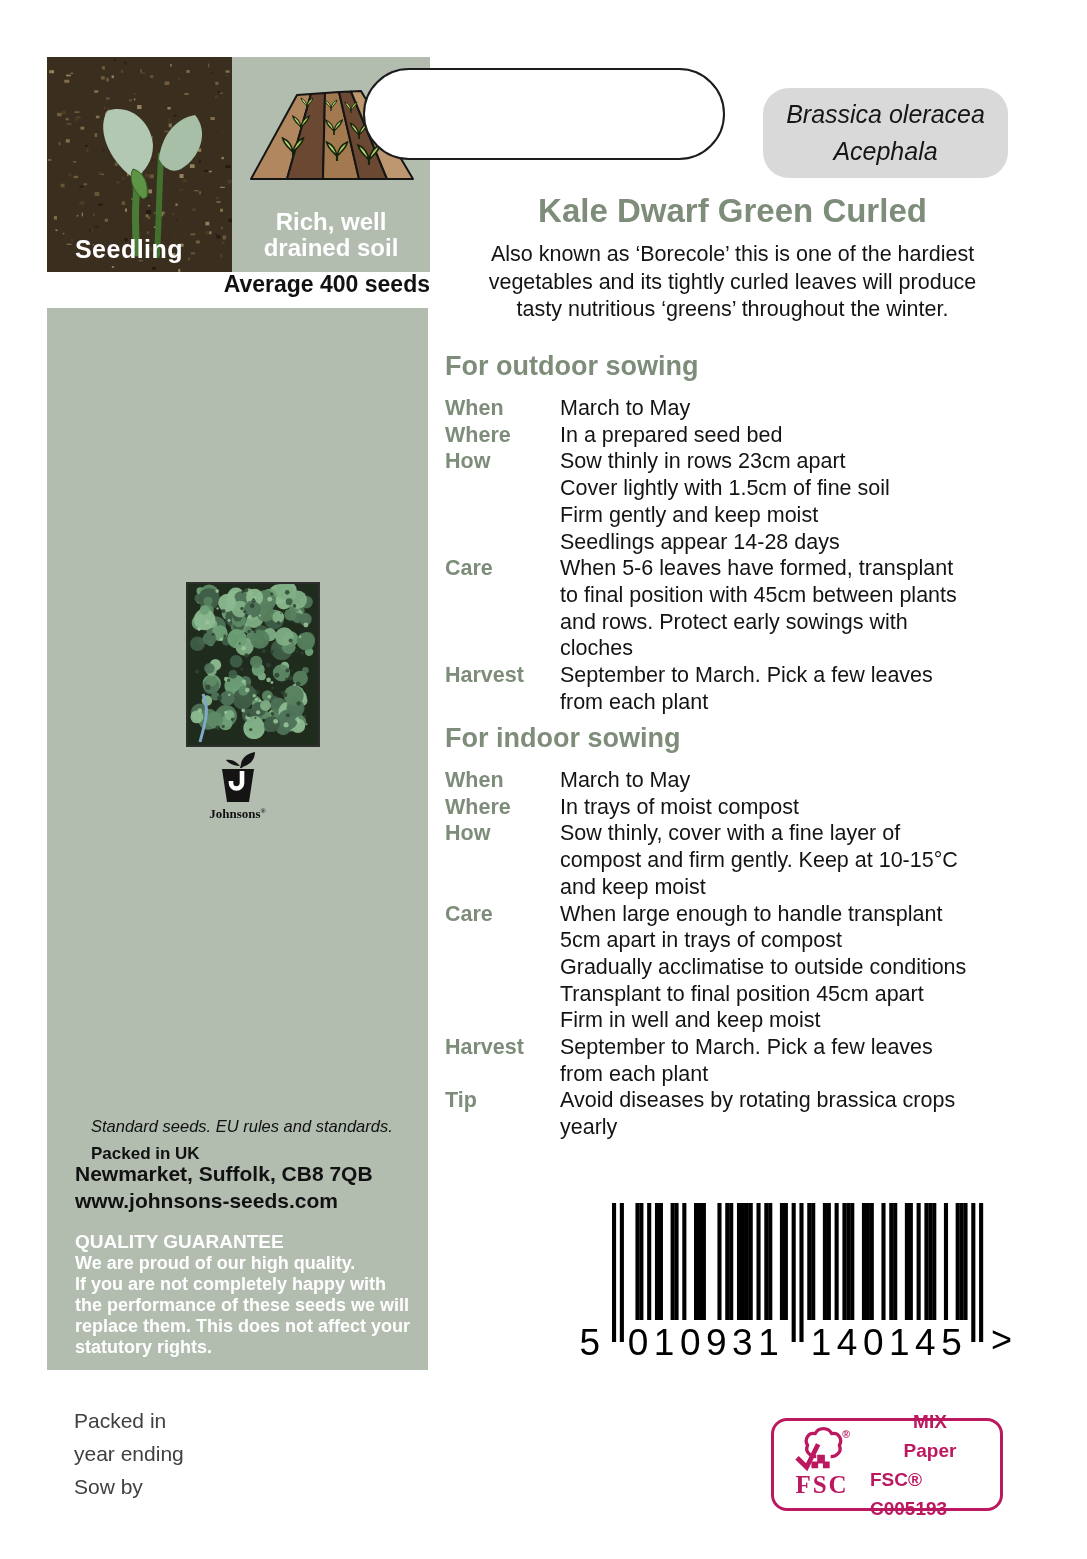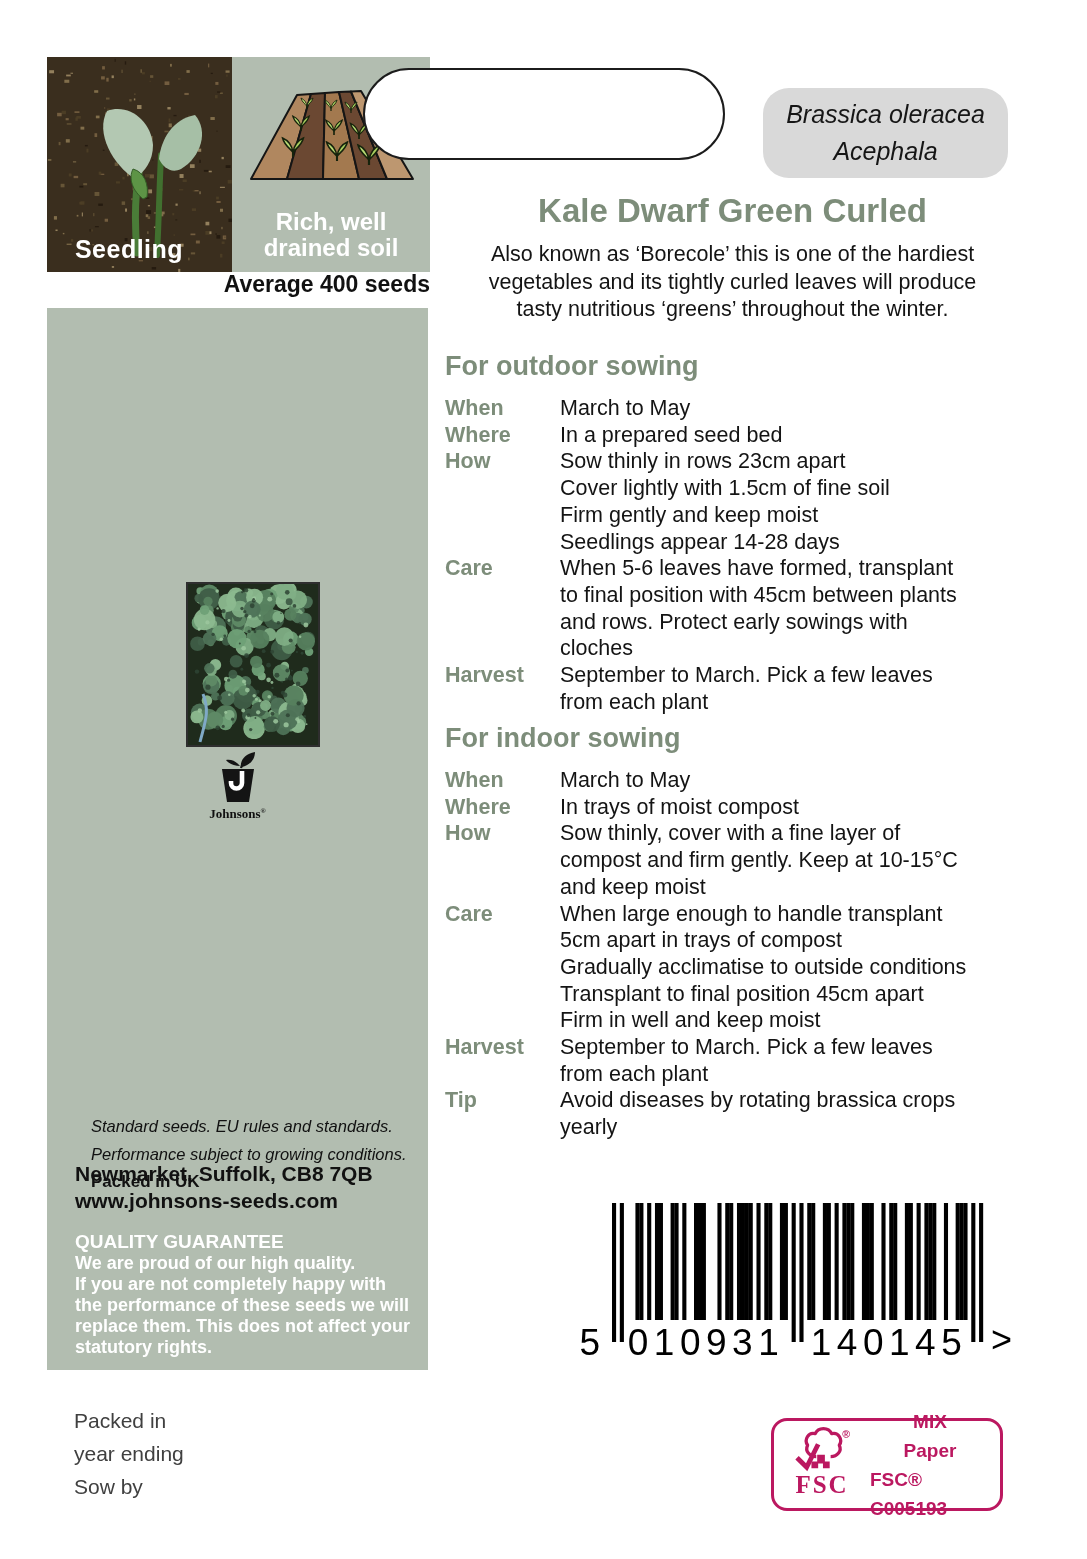--- a/index.html
+++ b/index.html
@@ -582,21 +582,20 @@
         <path d="M24,16 C20,11 15,9 10,10 C13,14 19,16 24,16 Z" fill="#141414"></path>
         <path d="M25,18 C27,12 30,8 35,5" stroke="#141414" stroke-width="2.2" fill="none"></path>
         <path d="M6,19 L38,19 L33,52 L11,52 Z" fill="#141414"></path>
         <path d="M26,21 v12 a5.5,5.5 0 0 1 -11,0 v-2" stroke="#fff" stroke-width="4.6" fill="none"></path>
       </svg>
       <div class="brand-name"><span>Johnsons</span><sup>®</sup></div>
     </div>
 
     <div class="legal">
       <div class="it">Standard seeds. EU rules and standards.</div>
-      <div class="it">Performance subject to growing conditions.</div>
       <div class="bold">Packed in UK</div>
     </div>
 
     <div class="address">
       <div>Newmarket, Suffolk, CB8 7QB</div>
       <div>www.johnsons-seeds.com</div>
     </div>
 
     <div class="quality">
       <div class="quality-h">QUALITY GUARANTEE</div>

